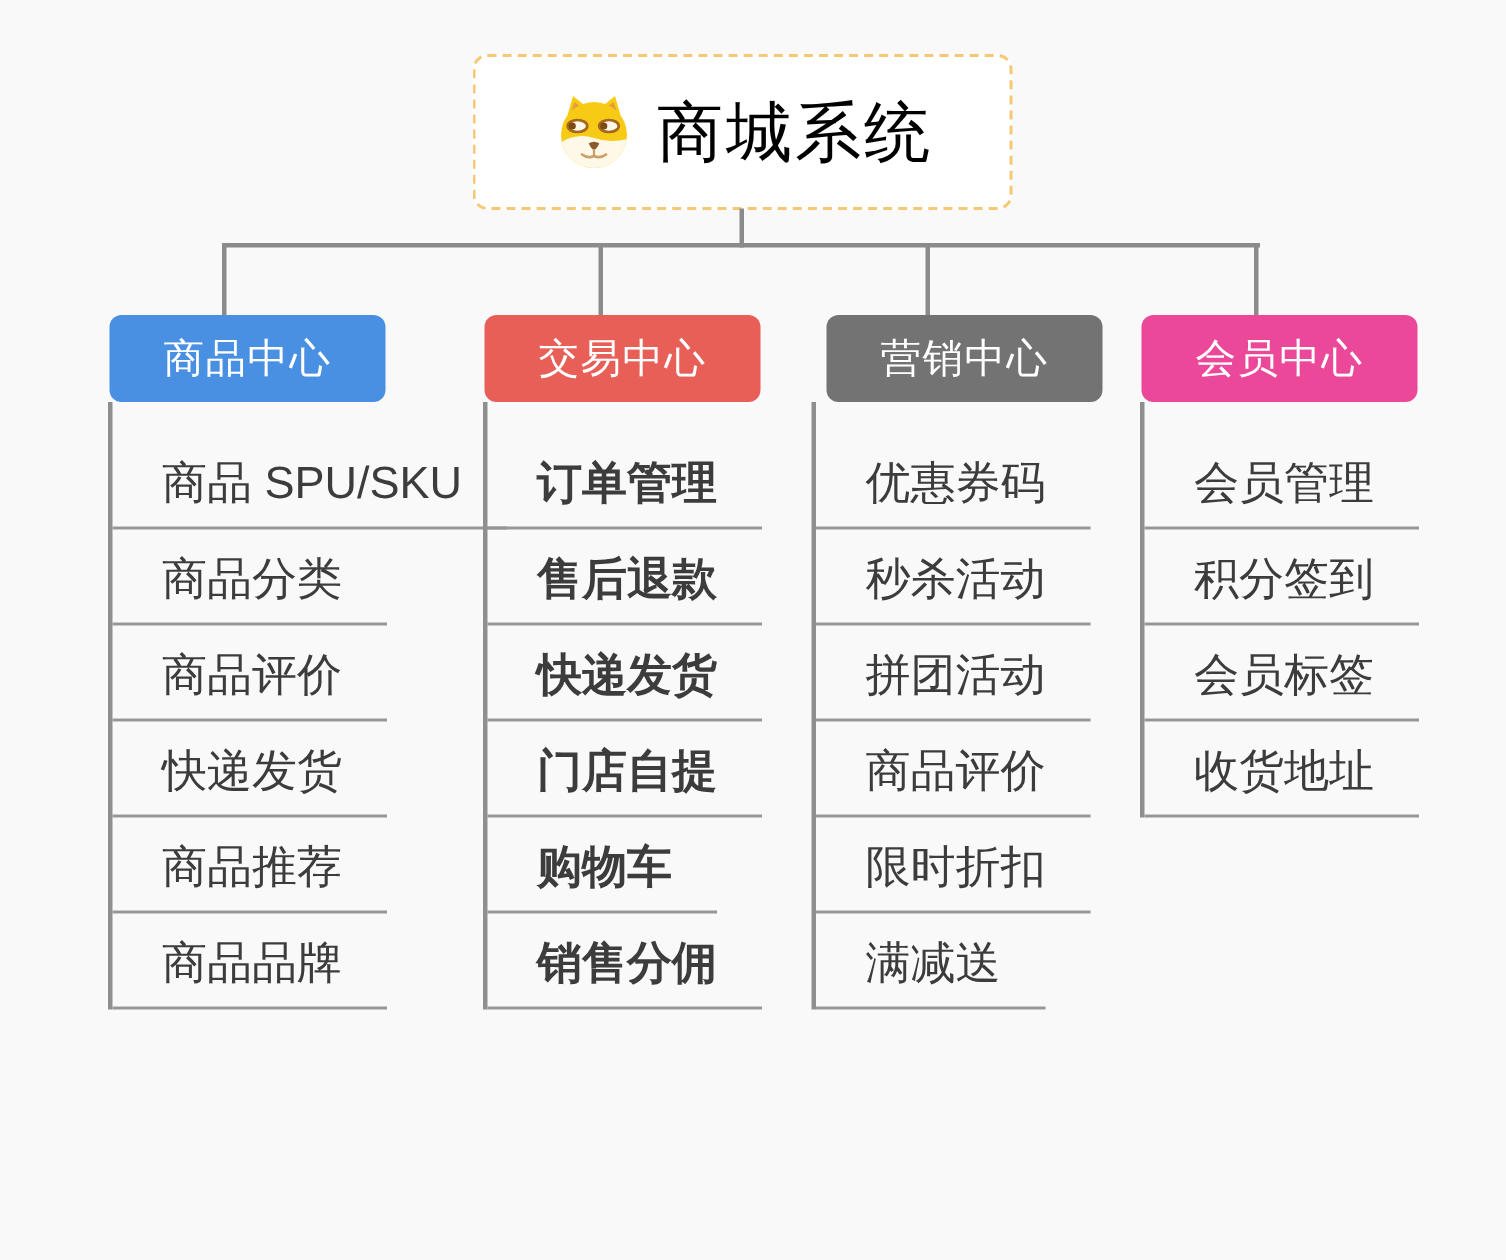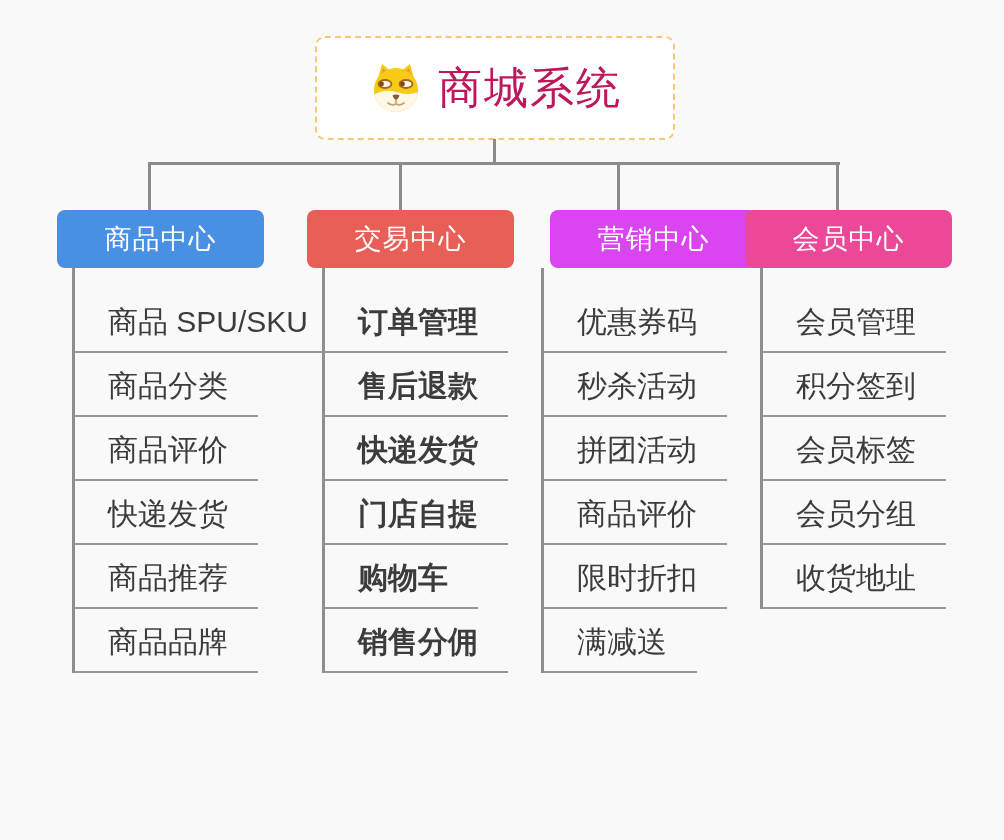--- a/index.html
+++ b/index.html
@@ -25,24 +25,25 @@
   .doge{width:56px;height:52px;flex:0 0 auto;}
 
   
   .line{position:absolute;background:#8b8b8b;}
   .root-vline{left:493px;top:139px;width:3px;height:26px;}
   .hline{left:148px;top:162px;width:692px;height:3px;}
   .stub{top:162px;width:3px;height:48px;}
 
   
   .branch-header{
-    position:absolute;top:210px;width:207px;height:58px;
+    position:absolute;top:210px;width:184px;height:58px;
     border-radius:8px;color:#ffffff;font-size:27px;
     display:flex;align-items:center;justify-content:center;
     letter-spacing:1px;
+    margin-left:16px;
   }
 
   
   .branch-children{
     position:absolute;top:268px;
     border-left:3px solid #8f8f8f;
   }
   .leaf{
     height:64px;
     display:flex;flex-direction:column;justify-content:flex-end;
@@ -81,21 +82,21 @@
       <ellipse cx="17" cy="22" rx="6.5" ry="4" fill="#FDF8E8" stroke="#A5671E" stroke-width="1.8"></ellipse>
       <ellipse cx="38" cy="22" rx="6.5" ry="4" fill="#FDF8E8" stroke="#A5671E" stroke-width="1.8"></ellipse>
       <circle cx="13.5" cy="22" r="2.4" fill="#7C4A14"></circle>
       <circle cx="34.5" cy="22" r="2.4" fill="#7C4A14"></circle>
 
       <path d="M24.5 33.5 Q28 31.5 31.5 33.5 Q30 37.5 28 37.8 Q26 37.5 24.5 33.5 Z" fill="#8C5A2B"></path>
 
       <path d="M20 41 Q24 44 28 42 Q32 44 36 41" fill="none" stroke="#C9A06A" stroke-width="1.8" stroke-linecap="round"></path>
       <path d="M28 38 L28 42" stroke="#C9A06A" stroke-width="1.5" stroke-linecap="round"></path>
     </svg>
-    <span class="root-title" style="color: #be185d; text-align: center;">商城系统</span>
+    <span class="root-title" style="color: #000000; text-align: center;">商城系统</span>
   </div>
 
   <div class="line root-vline"></div>
   <div class="line hline"></div>
   <div class="line stub" style="left:148px"></div>
   <div class="line stub" style="left:399px"></div>
   <div class="line stub" style="left:617px"></div>
   <div class="line stub" style="left:836px"></div>
 
   <div id="branches">
@@ -138,21 +139,21 @@
         <div class="leaf">
           <span class="leaf-label">门店自提</span>
         </div>
         <div class="leaf">
           <span class="leaf-label">购物车</span>
         </div>
         <div class="leaf">
           <span class="leaf-label">销售分佣</span>
         </div>
       </div>
-      <div class="branch-header" style="left: 550px; background: #d946ef;">
+      <div class="branch-header" style="left: 535px; background: #737373;">
         <span>营销中心</span>
       </div>
       <div class="branch-children" style="left: 541px;">
         <div class="leaf">
           <span class="leaf-label">优惠券码</span>
         </div>
         <div class="leaf">
           <span class="leaf-label">秒杀活动</span>
         </div>
         <div class="leaf">
@@ -175,21 +176,18 @@
         <div class="leaf">
           <span class="leaf-label">会员管理</span>
         </div>
         <div class="leaf">
           <span class="leaf-label">积分签到</span>
         </div>
         <div class="leaf">
           <span class="leaf-label">会员标签</span>
         </div>
         <div class="leaf">
-          <span class="leaf-label">会员分组</span>
-        </div>
-        <div class="leaf">
           <span class="leaf-label">收货地址</span>
         </div>
       </div>
     </div>
 
 </div>
 
 </body></html>

